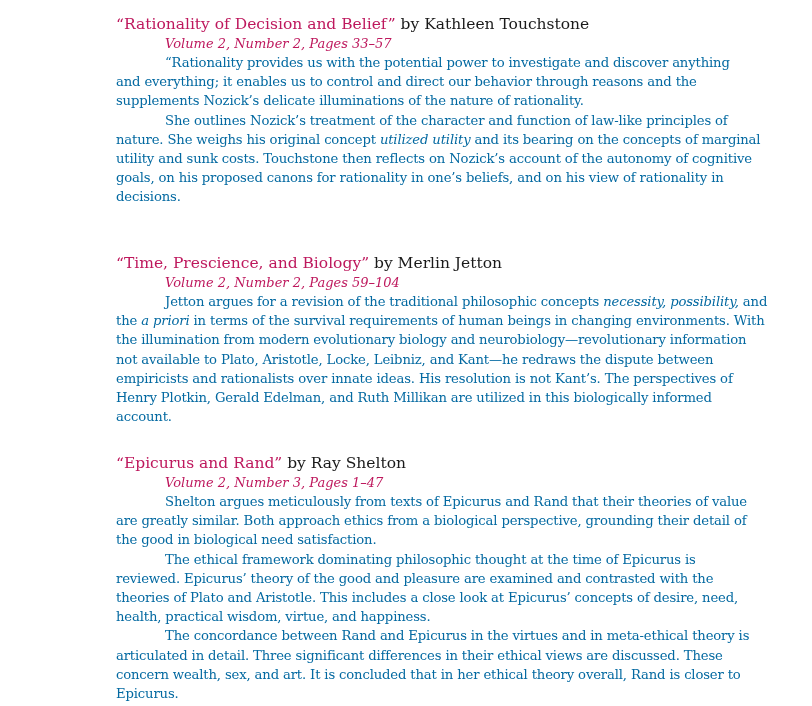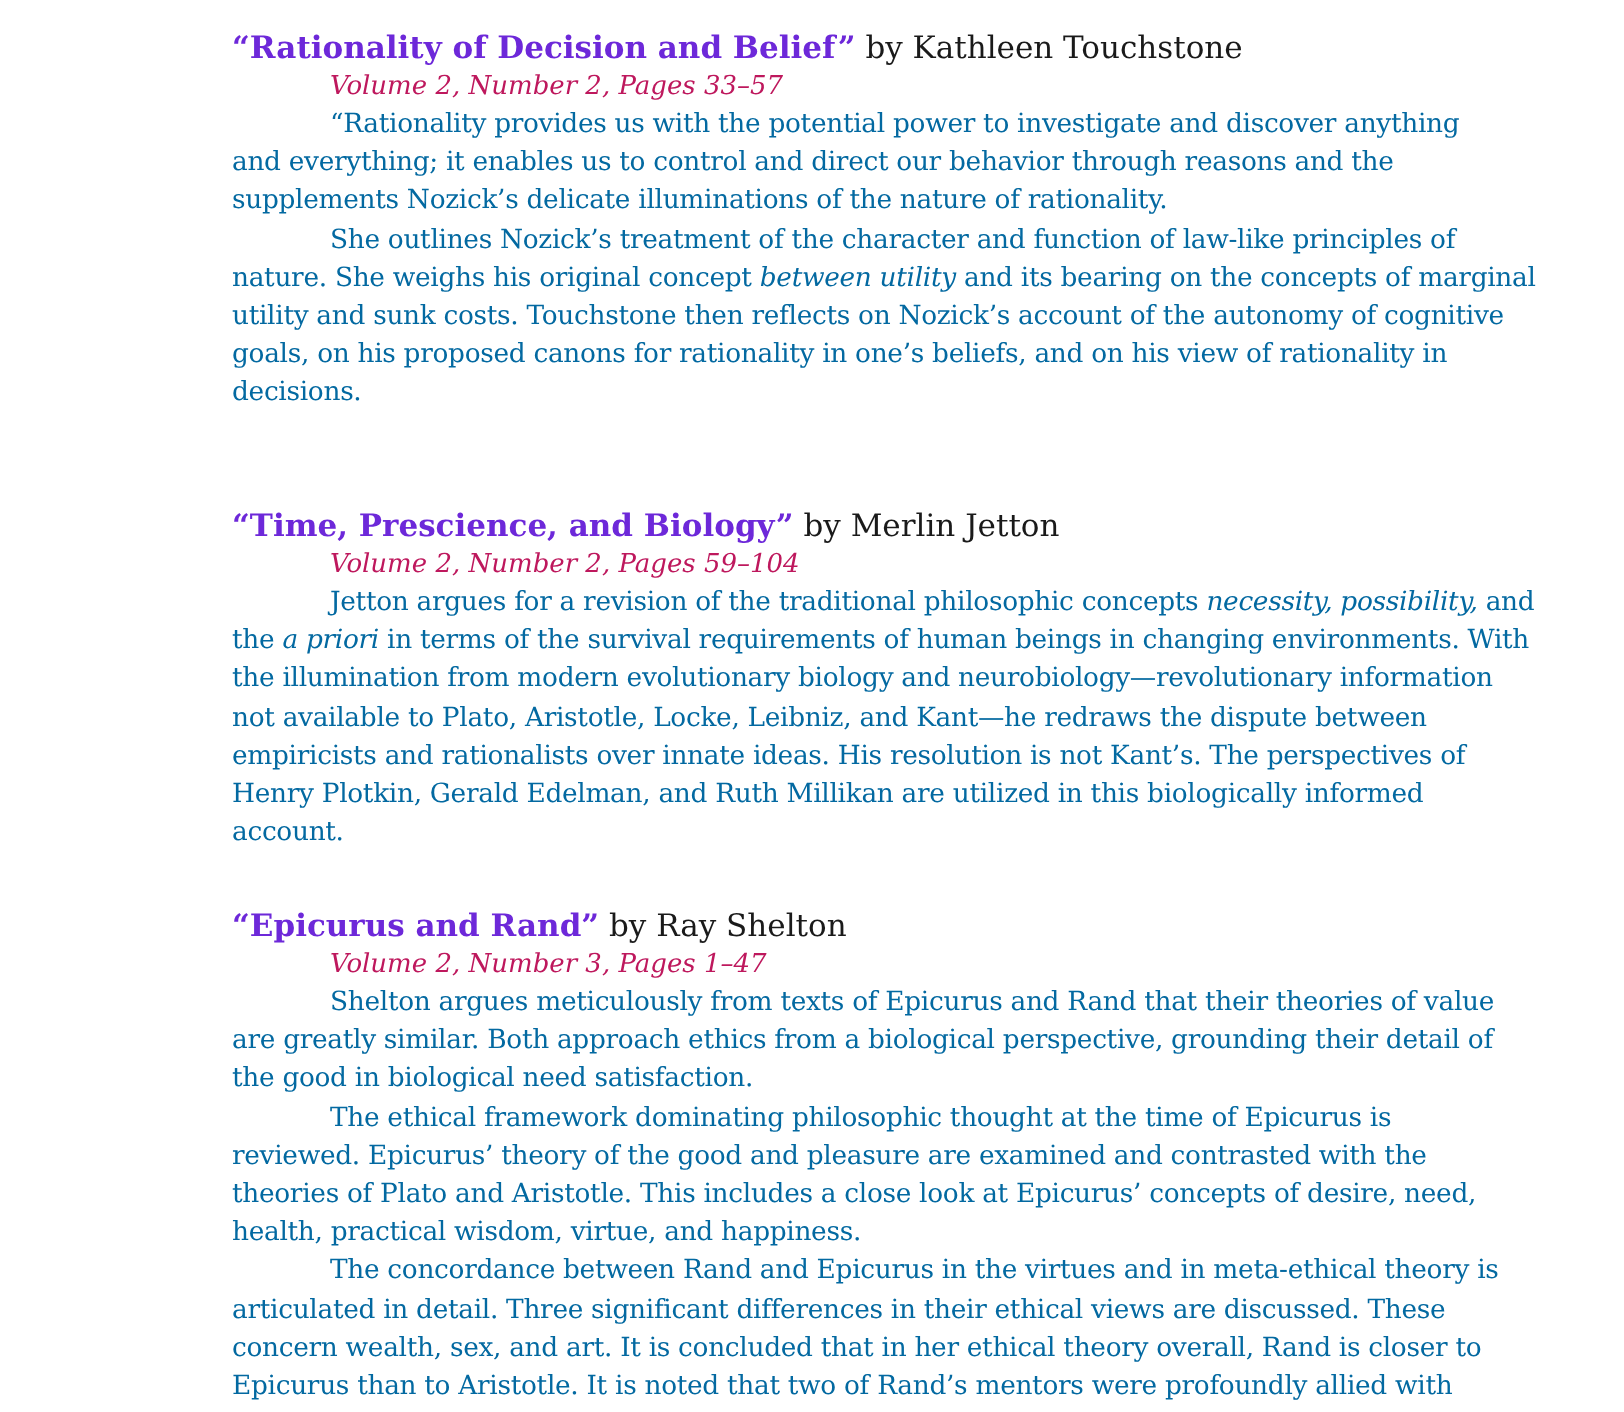--- a/index.html
+++ b/index.html
@@ -4,21 +4,21 @@
 <style>
   html, body { margin: 0; padding: 0; background: #ffffff; }
   body {
     width: 812px; height: 706px; overflow: hidden; position: relative;
     font-family: "DejaVu Serif", "Liberation Serif", serif;
     color: #1a1a1a;
   }
   .page { position: absolute; left: 116px; top: 0; width: 600px; }
   .entry { position: absolute; left: 0; width: 600px; }
   .title-line { font-size: 15.5px; line-height: 20px; white-space: nowrap; }
-  .title-line .title { font-weight: bold; color: #6d28d9; }
+  .title-line .title { font-weight: normal; color: #be185d; }
   .title-line .author { font-weight: normal; }
   .meta { font-style: italic; font-size: 13px; line-height: 19px; padding-left: 49px; color: #be185d; white-space: nowrap; }
   .line { font-size: 13.2px; line-height: 19.2px; white-space: nowrap; color: #0369a1; letter-spacing: -0.15px; }
   .line.indent { padding-left: 49px; }
   em { font-style: italic; }
 </style>
 </head>
 <body>
 
 <div class="page">
@@ -26,21 +26,21 @@
   <div class="entry" style="top:14px">
     <div class="title-line">
       <span class="title">“Rationality of Decision and Belief”</span><span class="author"> by Kathleen Touchstone</span>
     </div>
     <div class="meta">Volume 2, Number 2, Pages 33–57</div>
     <div class="abstract">
         <div class="line indent"><span>“Rationality provides us with the potential power to investigate and discover anything</span></div>
         <div class="line"><span>and everything; it enables us to control and direct our behavior through reasons and the</span></div>
         <div class="line"><span>supplements Nozick’s delicate illuminations of the nature of rationality.</span></div>
         <div class="line indent"><span>She outlines Nozick’s treatment of the character and function of law-like principles of</span></div>
-        <div class="line"><span>nature. She weighs his original concept </span><em>between utility</em><span> and its bearing on the concepts of marginal</span></div>
+        <div class="line"><span>nature. She weighs his original concept </span><em>utilized utility</em><span> and its bearing on the concepts of marginal</span></div>
         <div class="line"><span>utility and sunk costs. Touchstone then reflects on Nozick’s account of the autonomy of cognitive</span></div>
         <div class="line"><span>goals, on his proposed canons for rationality in one’s beliefs, and on his view of rationality in</span></div>
         <div class="line"><span>decisions.</span></div>
       </div>
   </div>
 
   <div class="entry" style="top:253px">
     <div class="title-line">
       <span class="title">“Time, Prescience, and Biology”</span><span class="author"> by Merlin Jetton</span>
     </div>
@@ -65,18 +65,17 @@
         <div class="line indent"><span>Shelton argues meticulously from texts of Epicurus and Rand that their theories of value</span></div>
         <div class="line"><span>are greatly similar. Both approach ethics from a biological perspective, grounding their detail of</span></div>
         <div class="line"><span>the good in biological need satisfaction.</span></div>
         <div class="line indent"><span>The ethical framework dominating philosophic thought at the time of Epicurus is</span></div>
         <div class="line"><span>reviewed. Epicurus’ theory of the good and pleasure are examined and contrasted with the</span></div>
         <div class="line"><span>theories of Plato and Aristotle. This includes a close look at Epicurus’ concepts of desire, need,</span></div>
         <div class="line"><span>health, practical wisdom, virtue, and happiness.</span></div>
         <div class="line indent"><span>The concordance between Rand and Epicurus in the virtues and in meta-ethical theory is</span></div>
         <div class="line"><span>articulated in detail. Three significant differences in their ethical views are discussed. These</span></div>
         <div class="line"><span>concern wealth, sex, and art. It is concluded that in her ethical theory overall, Rand is closer to</span></div>
-        <div class="line"><span>Epicurus than to Aristotle. It is noted that two of Rand’s mentors were profoundly allied with</span></div>
         <div class="line"><span>Epicurus.</span></div>
       </div>
   </div>
 
 </div>
 
 </body></html>

